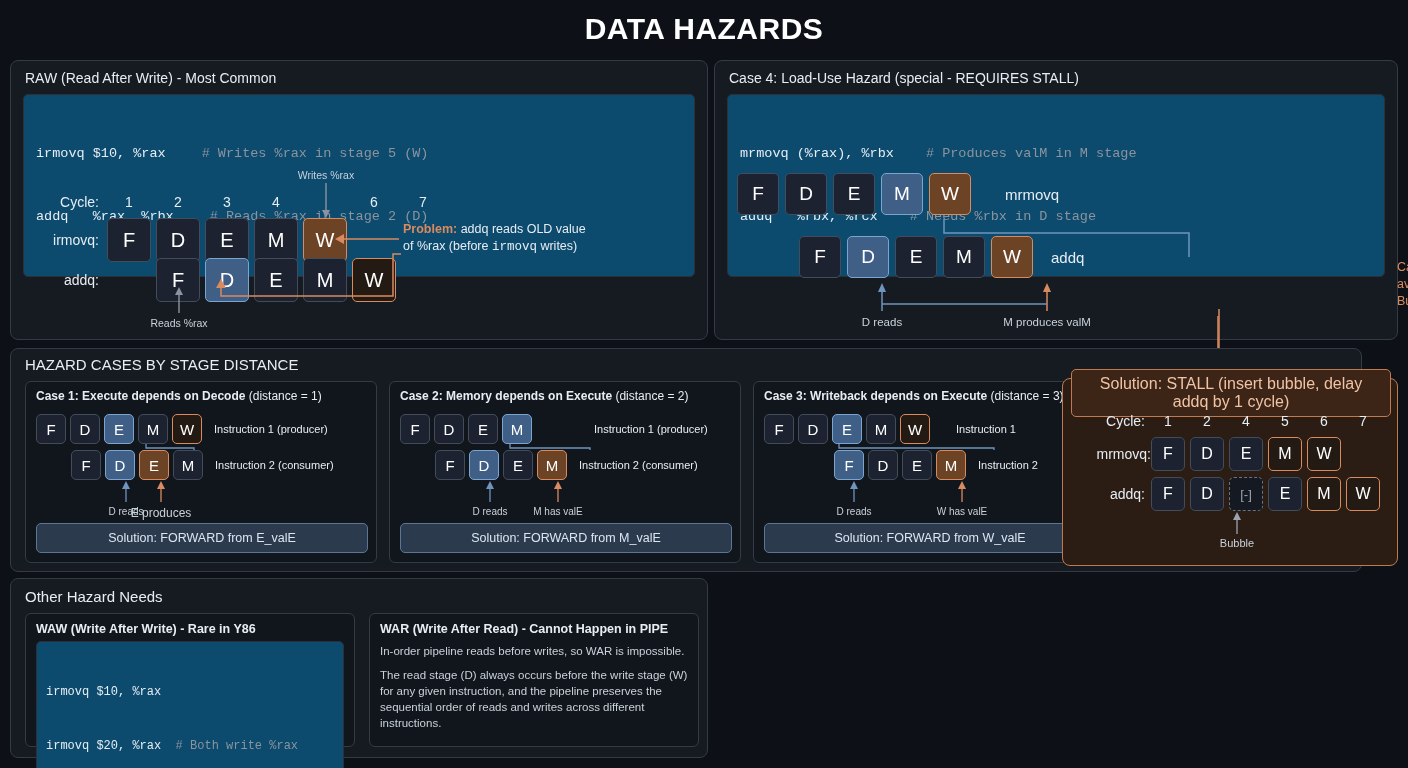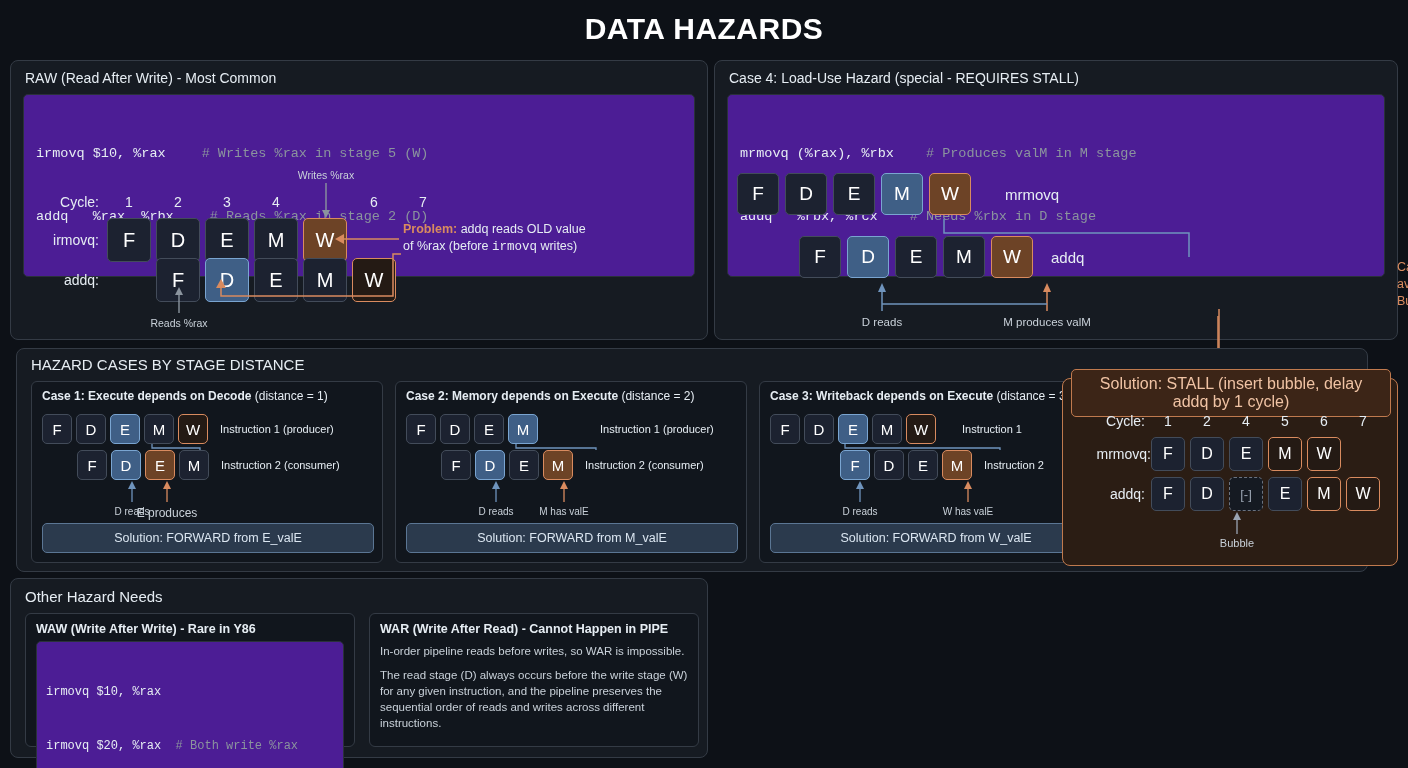--- a/index.html
+++ b/index.html
@@ -29,21 +29,21 @@
     border-radius: 8px;
     position: absolute;
   }
   .panel-title {
     font-size: 14px;
     color: #e6edf3;
     padding: 9px 14px 6px 14px;
   }
 
   .code {
-    background: #4c1d95;
+    background: #0c4a6e;
     border: 1px solid #2a313a;
     border-radius: 5px;
     font-family: "Liberation Mono", "DejaVu Sans Mono", monospace;
     font-size: 13.5px;
     line-height: 1.55;
     padding: 7px 12px;
     white-space: pre;
     color: #e6edf3;
   }
   .code .cmt { color: #8b949e; }
@@ -225,21 +225,21 @@
     <line x1="167" y1="243" x2="332" y2="243" stroke="#6f94bd" stroke-width="1.5"></line>
 
     <line x1="504" y1="248" x2="504" y2="318" stroke="#d98b5f" stroke-width="1.5"></line>
   </svg>
 </div>
 
 <svg class="ovl" style="left:0;top:0;" width="1408" height="768">
   <line x1="1218" y1="316" x2="1218" y2="372" stroke="#d98b5f" stroke-width="1.5"></line>
 </svg>
 
-<div class="panel" style="left:16px; top:348px; width:1352px; height:224px;">
+<div class="panel" style="left:10px; top:348px; width:1352px; height:224px;">
   <div class="panel-title" style="font-size:15px; padding:7px 14px 4px 14px;">HAZARD CASES BY STAGE DISTANCE</div>
   <div id="cases-wrap" style="position:absolute; left:14px; top:32px; display:flex; gap:12px;">
       <div style="position: relative; width: 352px; height: 182px; background: rgb(17, 22, 29); border: 1px solid rgb(52, 59, 69); border-radius: 6px;">
         <div style="font-size: 12px; padding: 7px 10px 5px; color: rgb(230, 237, 243);"><b>Case 1: Execute depends on Decode</b><span> (distance = 1)</span></div>
         <div class="row" style="position: absolute; left: 10px; top: 32px; gap: 4px;">
           <div class="cell sm">F</div>
           <div class="cell sm">D</div>
           <div class="cell sm blue">E</div>
           <div class="cell sm">M</div>
           <div class="cell sm ohollow">W</div>

